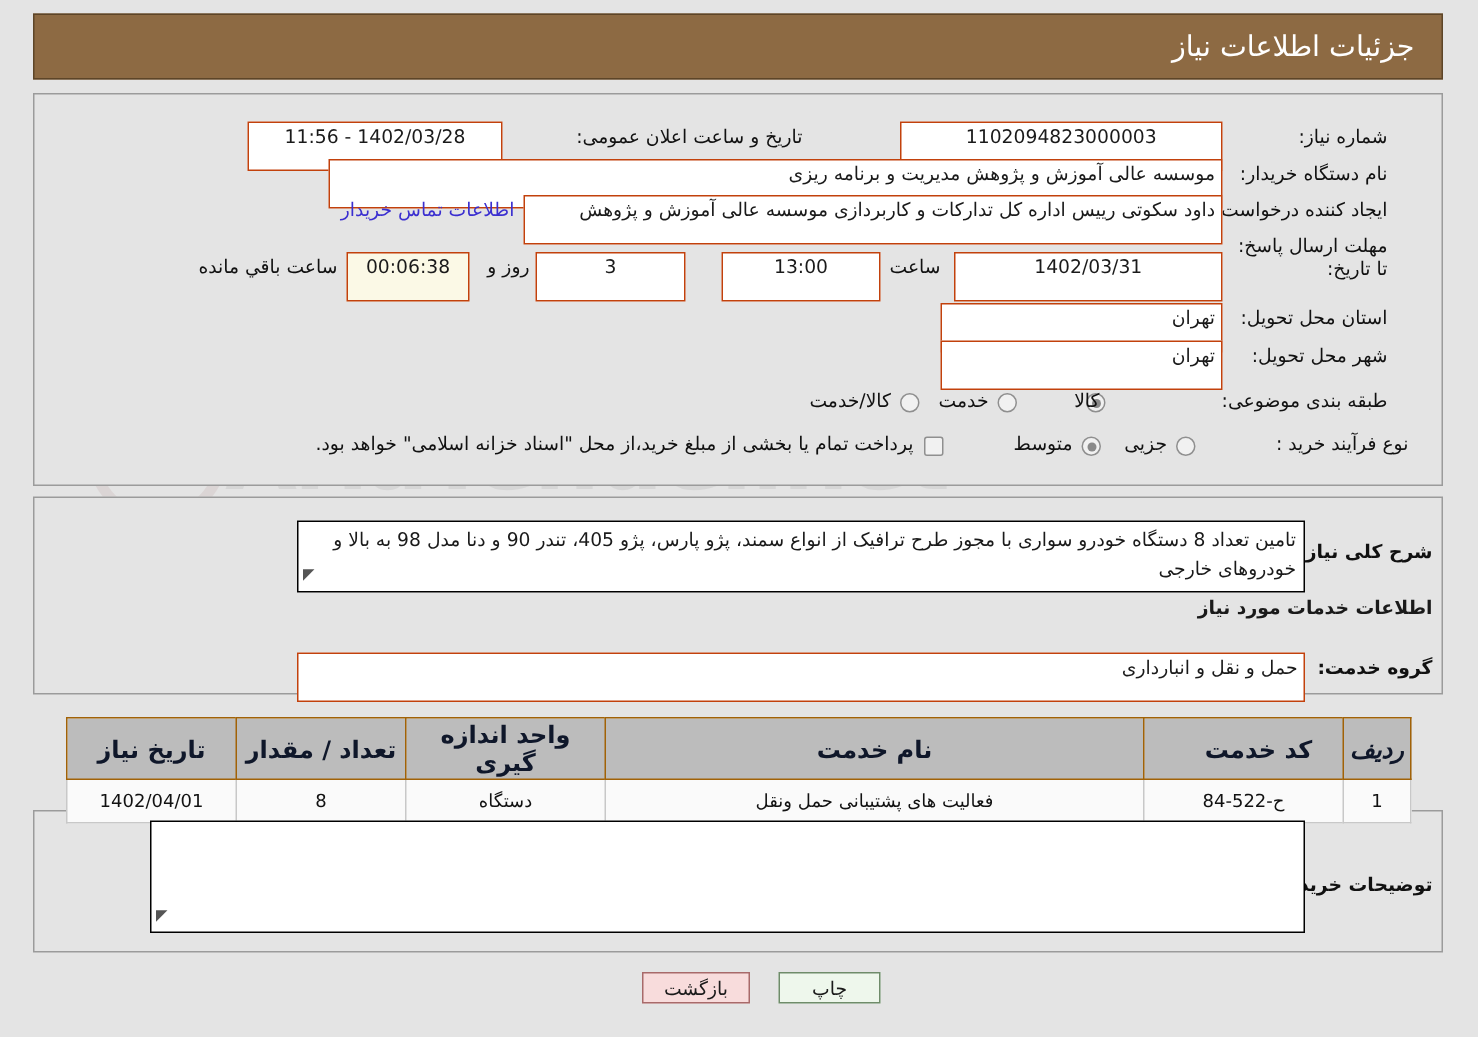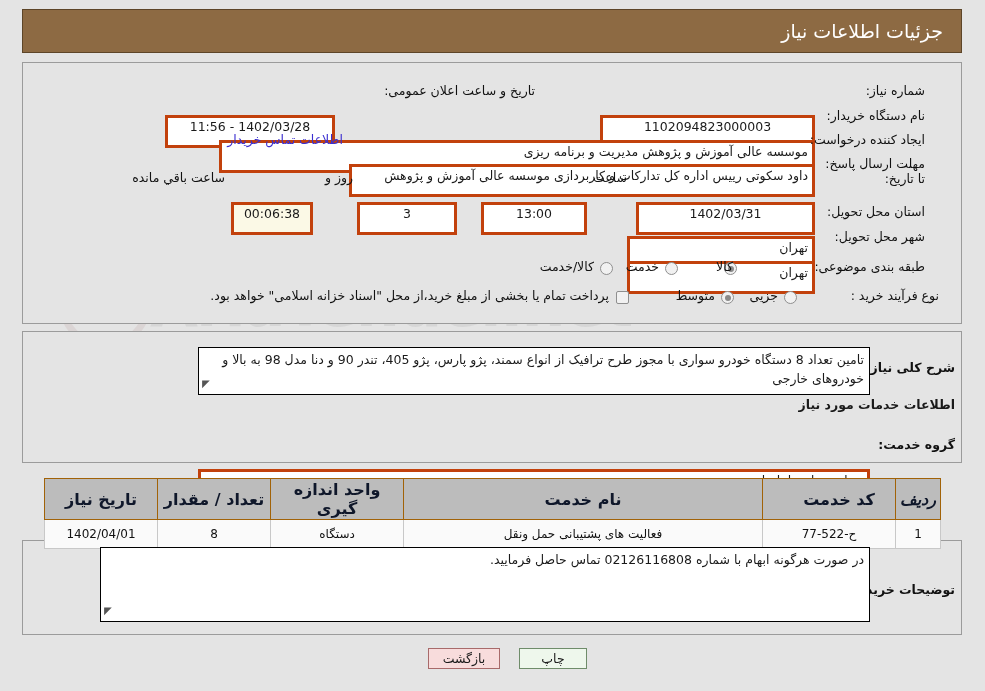--- a/index.html
+++ b/index.html
@@ -72,30 +72,29 @@
     position:absolute;
     text-align:right;
     white-space:nowrap;
     font-size:12.5px;
     color:#111;
     z-index:9;
   }
   .fld{
     position:absolute;
     background:#ffffff;
-    border:3px solid #c2410c;
+    border:1px solid #c2410c;
     box-sizing:border-box;
     height:33px;
     line-height:18px;
     font-size:12.5px;
     padding:0 4px;
     z-index:9;
     overflow:hidden;
     white-space:nowrap;
-    margin-top:34px;
   }
   .fld.center{ text-align:center; }
   .fld.right{ text-align:right; }
   .fld.timer{ background:#fbf9e6; text-align:center; }
 
   .linktxt{
     position:absolute;
     color:#3b2fd0;
     font-size:12.5px;
     white-space:nowrap;
@@ -289,31 +288,30 @@
       <th style="width:110px;padding-left:21px;">کد خدمت</th>
       <th>نام خدمت</th>
       <th style="width:130px;">واحد اندازه گیری</th>
       <th style="width:110px;">تعداد / مقدار</th>
       <th style="width:110px;">تاریخ نیاز</th>
     </tr>
   </thead>
   <tbody>
     <tr>
       <td>1</td>
-      <td>ح-522-77</td>
+      <td>ح-522-84</td>
       <td>فعالیت های پشتیبانی حمل ونقل</td>
       <td>دستگاه</td>
       <td>8</td>
       <td>1402/04/01</td>
     </tr>
   </tbody>
 </table>
 
 <div class="panel" style="left:22px;top:540px;width:940px;height:95px;"></div>
 
 <div class="lbl bold" style="right:30px;top:582px;">توضیحات خریدار:</div>
 <div class="ta" style="right:115px;top:547px;width:770px;height:75px;">
-  <span>در صورت هرگونه ابهام با شماره 02126116808 تماس حاصل فرمایید.</span>
   <span class="grip">◥</span>
 </div>
 
 <div class="btn print" style="left:519px;top:648px;width:68px;">چاپ</div>
 <div class="btn back" style="left:428px;top:648px;width:72px;">بازگشت</div>
 
 </body></html>

